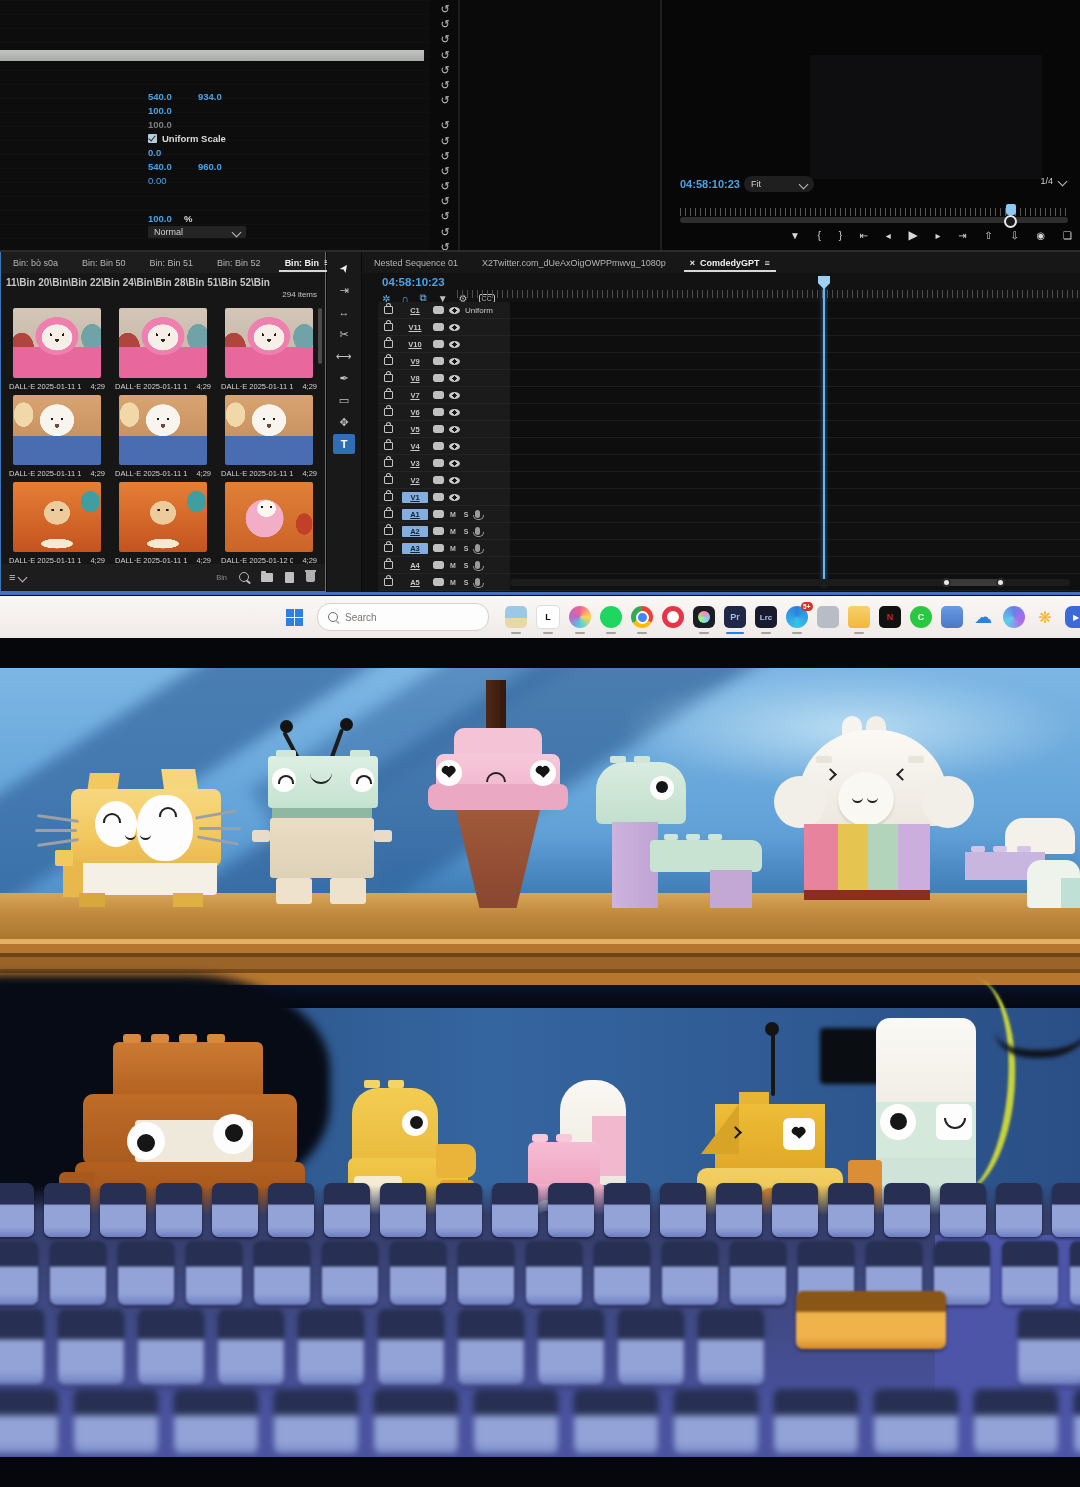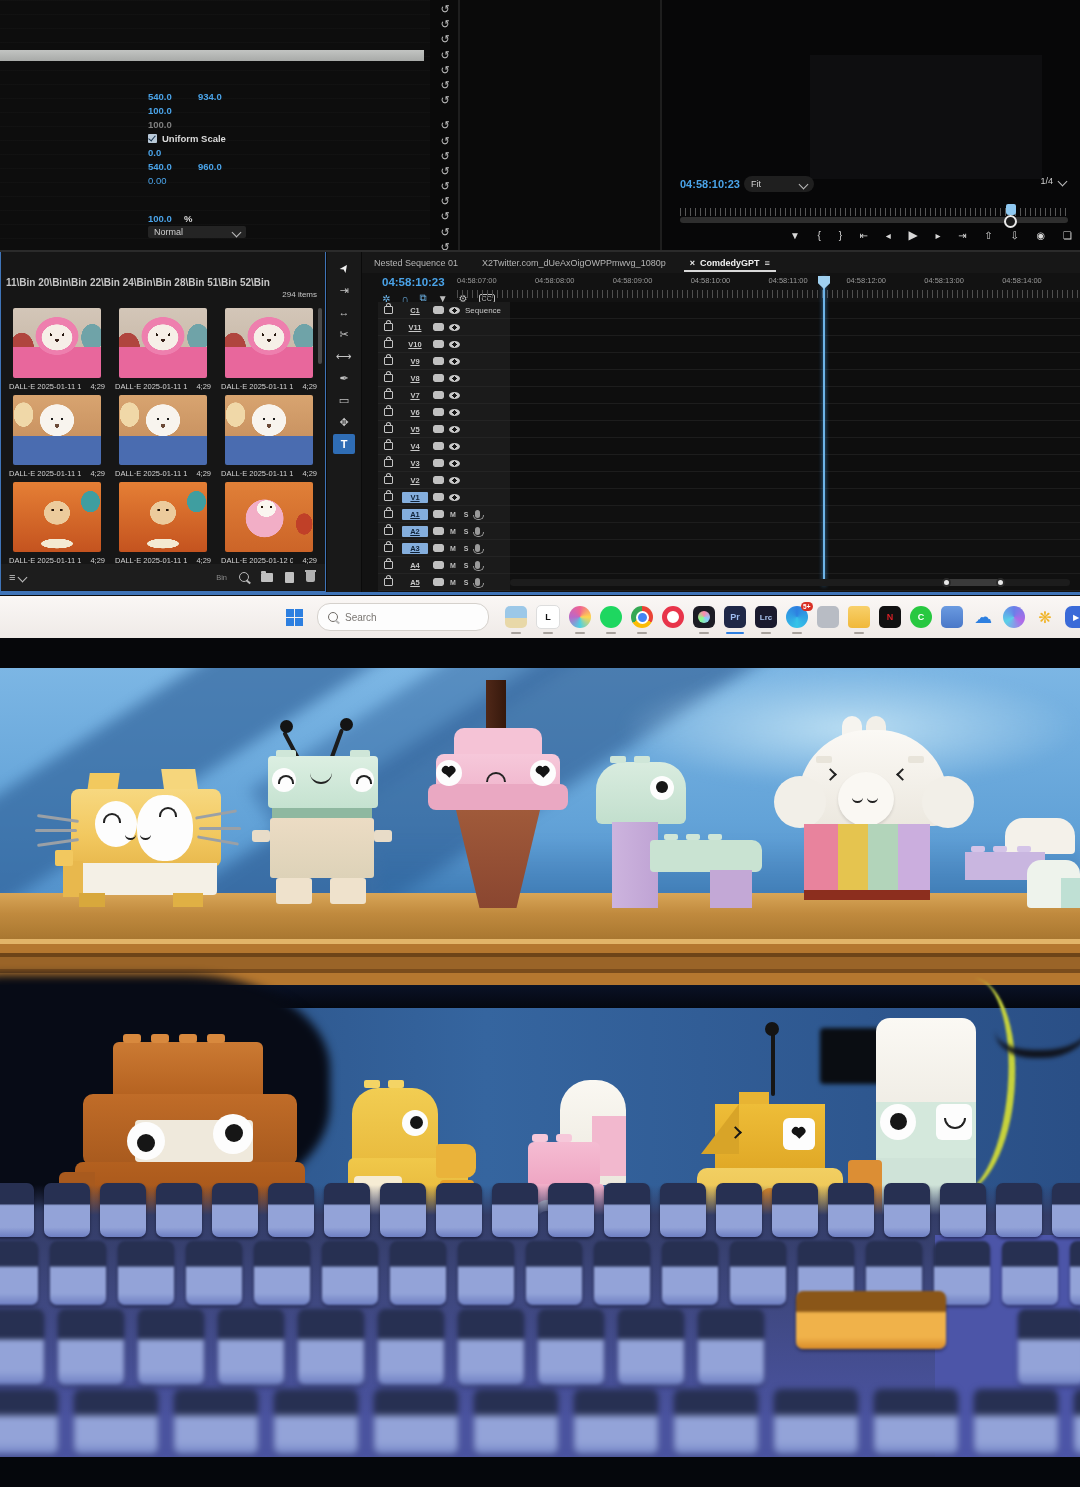--- a/index.html
+++ b/index.html
@@ -201,20 +201,39 @@
         <span style="color: rgb(216, 216, 216); font-size: 10px;">⇧</span>
         <span style="color: rgb(216, 216, 216); font-size: 10px;">⇩</span>
         <span style="color: rgb(216, 216, 216); font-size: 10px;">◉</span>
         <span style="color: rgb(216, 216, 216); font-size: 10px;">❏</span>
       </div>
   </div>
 
   <div class="abs ui-sep" style="left:0;top:250px;width:1080px;height:2px;"></div>
 
   <div class="abs" style="left:0;top:252px;width:326px;height:340px;background:#161616;border:1px solid #3f74b8;border-top:none;box-sizing:border-box;">
+    <div id="bin-tabs" class="tabbar" style="height:21px;">
+        <div class="tab">
+          <span>Bin: bò s0a</span>
+        </div>
+        <div class="tab">
+          <span>Bin: Bin 50</span>
+        </div>
+        <div class="tab">
+          <span>Bin: Bin 51</span>
+        </div>
+        <div class="tab">
+          <span>Bin: Bin 52</span>
+        </div>
+        <div class="tab active">
+          <span>Bin: Bin</span>
+          <span style="font-size: 10px;">≡</span>
+        </div>
+        <div style="margin-left: auto; padding: 3px 8px 0px 0px; color: rgb(207, 207, 207); font-size: 11px;">»</div>
+      </div>
     <div class="abs" style="left:5px;top:25px;width:316px;font-size:10px;color:#c6c6c6;white-space:nowrap;overflow:hidden;font-weight:bold;">11\Bin 20\Bin\Bin 22\Bin 24\Bin\Bin 28\Bin 51\Bin 52\Bin</div>
     <div class="abs" style="right:8px;top:38px;font-size:8px;color:#c6c6c6;">294 items</div>
     <div id="bin-grid" class="abs" style="left:0;top:52px;width:318px;height:258px;">
         <div class="grid-item" style="left: 6px; top: 4px;">
           <div class="thumb th-pink"></div>
           <div class="gi-label">
             <span class="gi-name">DALL·E 2025-01-11 14.0...</span>
             <span>4;29</span>
           </div>
         </div>
@@ -316,39 +335,29 @@
       </div>
     <div class="abs bluetext" style="left:20px;top:24px;font-size:11.5px;">04:58:10:23</div>
     <div id="tl-toolbar" class="abs" style="left:20px;top:40px;display:flex;gap:11px;align-items:center;">
         <span style="font-size: 10px; color: rgb(109, 180, 232);">✲</span>
         <span style="font-size: 10px; color: rgb(109, 180, 232);">∩</span>
         <span style="font-size: 10px; color: rgb(109, 180, 232);">⧉</span>
         <span style="font-size: 10px; color: rgb(189, 189, 189);">▼</span>
         <span style="font-size: 10px; color: rgb(189, 189, 189);">⚙</span>
         <span style="color: rgb(189, 189, 189); font-size: 7px; border: 1px solid rgb(189, 189, 189); border-radius: 2px; padding: 0px 2px;">CC</span>
       </div>
-    <div id="tl-ruler" class="abs" style="left:95px;top:24px;width:623px;height:14px;display:flex;">
-        <span style="flex: 1 1 0%; font-size: 7.5px; color: rgb(154, 154, 154); text-align: left;">04:58:07:00</span>
-        <span style="flex: 1 1 0%; font-size: 7.5px; color: rgb(154, 154, 154); text-align: left;">04:58:08:00</span>
-        <span style="flex: 1 1 0%; font-size: 7.5px; color: rgb(154, 154, 154); text-align: left;">04:58:09:00</span>
-        <span style="flex: 1 1 0%; font-size: 7.5px; color: rgb(154, 154, 154); text-align: left;">04:58:10:00</span>
-        <span style="flex: 1 1 0%; font-size: 7.5px; color: rgb(154, 154, 154); text-align: left;">04:58:11:00</span>
-        <span style="flex: 1 1 0%; font-size: 7.5px; color: rgb(154, 154, 154); text-align: left;">04:58:12:00</span>
-        <span style="flex: 1 1 0%; font-size: 7.5px; color: rgb(154, 154, 154); text-align: left;">04:58:13:00</span>
-        <span style="flex: 1 1 0%; font-size: 7.5px; color: rgb(154, 154, 154); text-align: left;">04:58:14:00</span>
-      </div>
     <div class="abs" style="left:95px;top:38px;width:623px;height:8px;background:repeating-linear-gradient(90deg,#4e4e4e 0 1px,rgba(0,0,0,0) 1px 5px);"></div>
 
     <div id="tl-heads" class="abs" style="left:16px;top:50px;width:132px;">
         <div class="trk">
           <span class="mini-lock"></span>
           <span class="lbl">C1</span>
           <span class="mini-patch"></span>
           <span class="mini-eye"></span>
-          <span style="font-size: 8px;">Sequence</span>
+          <span style="font-size: 8px;">Uniform</span>
         </div>
         <div class="trk">
           <span class="mini-lock"></span>
           <span class="lbl">V11</span>
           <span class="mini-patch"></span>
           <span class="mini-eye"></span>
         </div>
         <div class="trk">
           <span class="mini-lock"></span>
           <span class="lbl">V10</span>

